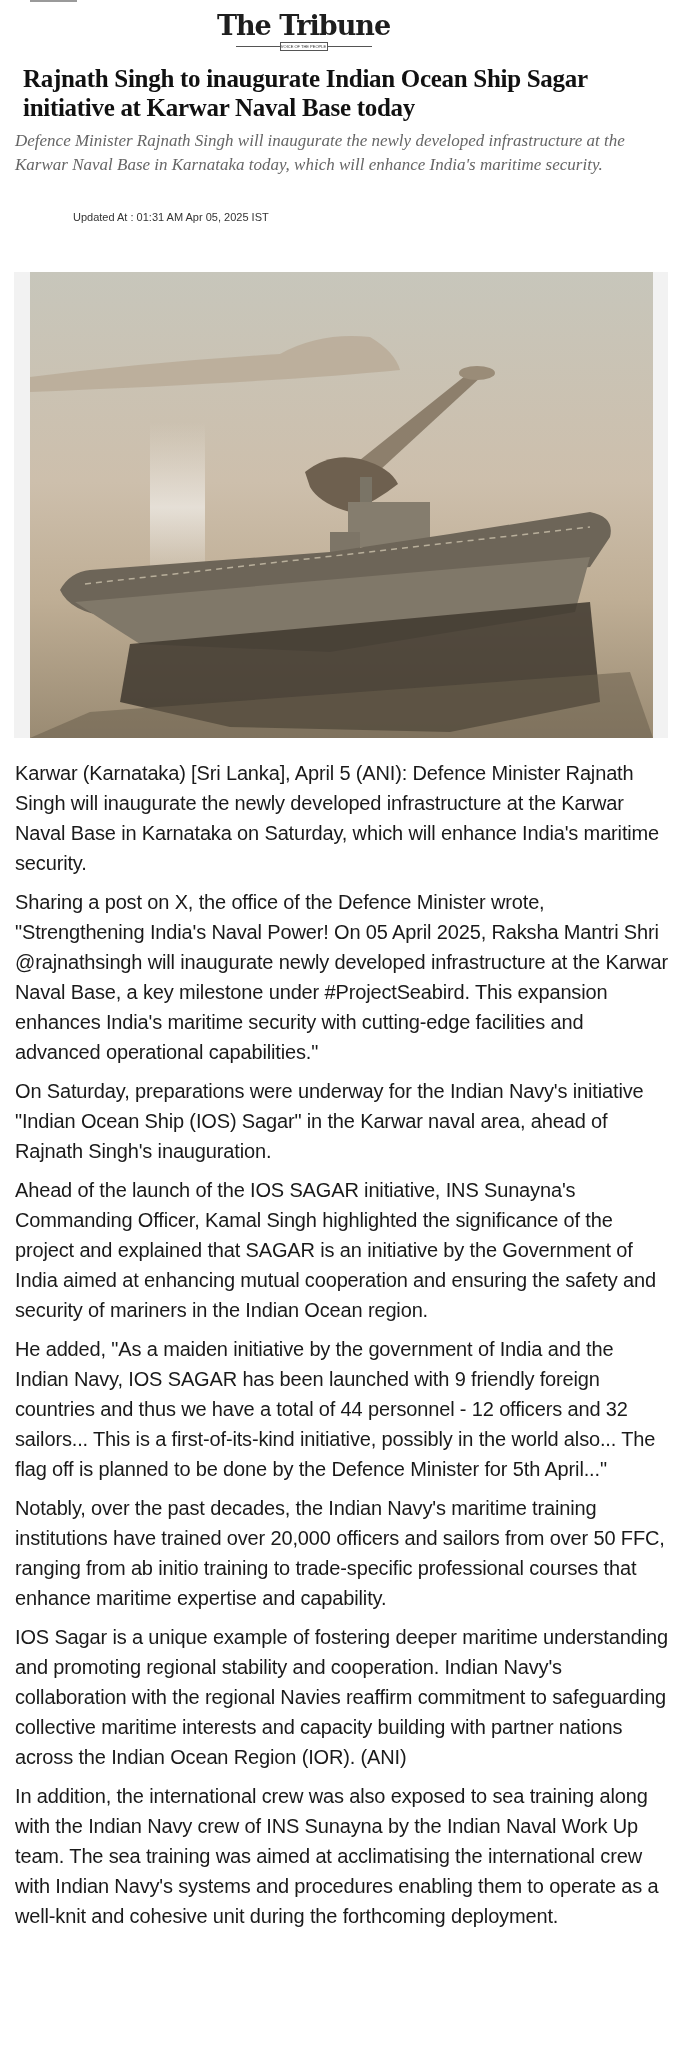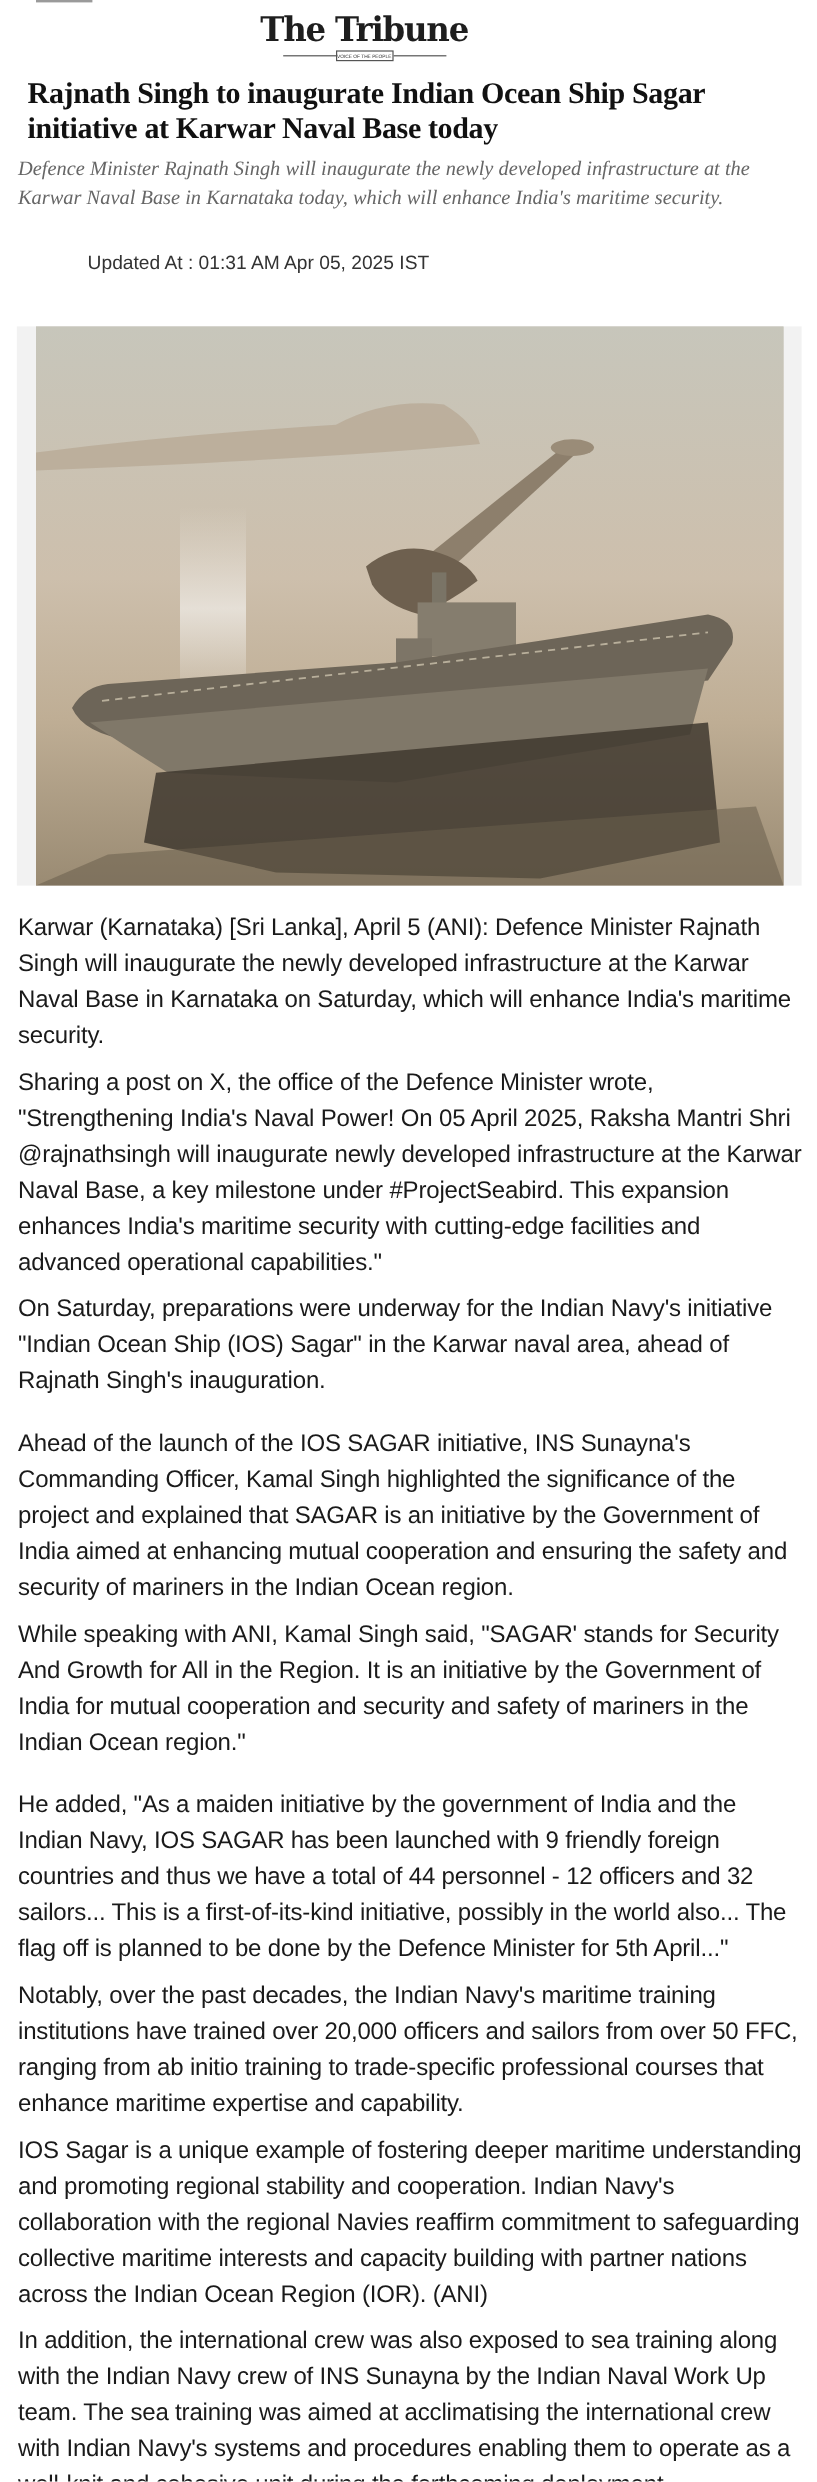--- a/index.html
+++ b/index.html
@@ -5,27 +5,27 @@
     html, body { margin: 0; padding: 0; background: #ffffff; }
     body { width: 681px; height: 2068px; position: relative; overflow: hidden; font-family: "Liberation Sans", sans-serif; color: #1a1a1a; }
     .top-stub { position: absolute; left: 30px; top: 0; width: 47px; height: 2px; background: #9a9a9a; }
     .masthead { position: absolute; top: 10px; left: 0; width: 607px; text-align: center; }
     .logo { font-family: "DejaVu Serif", serif; font-weight: bold; font-size: 27px; letter-spacing: -1px; color: #1e1e1e; line-height: 32px; transform: scaleY(1.05); }
     .tagline-row { position: relative; width: 136px; height: 8px; margin: 0 auto; }
     .tagline-row .rule { position: absolute; top: 4px; left: 0; right: 0; height: 1px; background: #555; }
     .tagline-row .tag { position: absolute; top: 0; left: 44px; width: 46px; height: 7px; background: #fff; border: 1px solid #555; font-size: 4px; line-height: 7px; color: #333; text-align: center; overflow: hidden; white-space: nowrap; }
     .headline { position: absolute; top: 64px; left: 23px; width: 600px; margin: 0; font-family: "Liberation Serif", serif; font-weight: bold; font-size: 25px; line-height: 29px; color: #111; letter-spacing: -0.3px; }
     .subhead { position: absolute; top: 129px; left: 15px; width: 655px; margin: 0; font-family: "Liberation Serif", serif; font-style: italic; font-size: 17px; line-height: 24px; color: #666; }
-    .updated { position: absolute; top: 211px; left: 73px; font-size: 16px; color: #333; }
+    .updated { position: absolute; top: 211px; left: 73px; font-size: 11px; color: #333; }
     .figure { position: absolute; top: 272px; left: 14px; width: 654px; height: 466px; background: #f2f2f2; }
     .photo { position: absolute; top: 0; left: 16px; width: 623px; height: 466px; overflow: hidden; background: linear-gradient(180deg, #c6c4b8 0%, #cbbfae 35%, #c9b9a3 55%, #b3a48c 80%, #8f826d 100%); }
     .photo svg { display: block; }
     .article { position: absolute; top: 758px; left: 15px; width: 655px; }
     .article p { margin: 0 0 9px 0; font-size: 20px; line-height: 30px; color: #1a1a1a; letter-spacing: -0.15px; }
-    .article p.gap { margin-top: 22px; }
+    .article p.gap { margin-top: 9px; }
   </style>
 </head>
 <body>
 
 <div class="top-stub"></div>
 
 <header class="masthead">
   <div class="logo">The Tribune</div>
   <div class="tagline-row">
     <div class="rule"></div>
@@ -80,18 +80,17 @@
       <path d="M60 440 L600 400 L623 466 L0 466 Z" fill="#6a5e4c" opacity="0.55"></path>
     </svg>
   </div>
 </figure>
 
 <article class="article">
   <p>Karwar (Karnataka) [Sri Lanka], April 5 (ANI): Defence Minister Rajnath Singh will inaugurate the newly developed infrastructure at the Karwar Naval Base in Karnataka on Saturday, which will enhance India's maritime security.</p>
   <p>Sharing a post on X, the office of the Defence Minister wrote, "Strengthening India's Naval Power! On 05 April 2025, Raksha Mantri Shri @rajnathsingh will inaugurate newly developed infrastructure at the Karwar Naval Base, a key milestone under #ProjectSeabird. This expansion enhances India's maritime security with cutting-edge facilities and advanced operational capabilities."</p>
   <p>On Saturday, preparations were underway for the Indian Navy's initiative "Indian Ocean Ship (IOS) Sagar" in the Karwar naval area, ahead of Rajnath Singh's inauguration.</p>
   <p class="gap">Ahead of the launch of the IOS SAGAR initiative, INS Sunayna's Commanding Officer, Kamal Singh highlighted the significance of the project and explained that SAGAR is an initiative by the Government of India aimed at enhancing mutual cooperation and ensuring the safety and security of mariners in the Indian Ocean region.</p>
-  <p>While speaking with ANI, Kamal Singh said, "SAGAR' stands for Security And Growth for All in the Region. It is an initiative by the Government of India for mutual cooperation and security and safety of mariners in the Indian Ocean region."</p>
   <p class="gap">He added, "As a maiden initiative by the government of India and the Indian Navy, IOS SAGAR has been launched with 9 friendly foreign countries and thus we have a total of 44 personnel - 12 officers and 32 sailors... This is a first-of-its-kind initiative, possibly in the world also... The flag off is planned to be done by the Defence Minister for 5th April..."</p>
   <p>Notably, over the past decades, the Indian Navy's maritime training institutions have trained over 20,000 officers and sailors from over 50 FFC, ranging from ab initio training to trade-specific professional courses that enhance maritime expertise and capability.</p>
   <p>IOS Sagar is a unique example of fostering deeper maritime understanding and promoting regional stability and cooperation. Indian Navy's collaboration with the regional Navies reaffirm commitment to safeguarding collective maritime interests and capacity building with partner nations across the Indian Ocean Region (IOR). (ANI)</p>
   <p>In addition, the international crew was also exposed to sea training along with the Indian Navy crew of INS Sunayna by the Indian Naval Work Up team. The sea training was aimed at acclimatising the international crew with Indian Navy's systems and procedures enabling them to operate as a well-knit and cohesive unit during the forthcoming deployment.</p>
 </article>
 
 </body></html>

